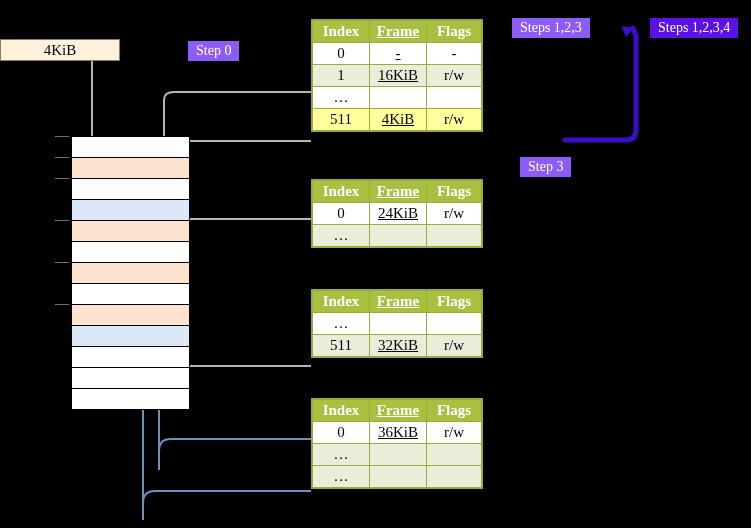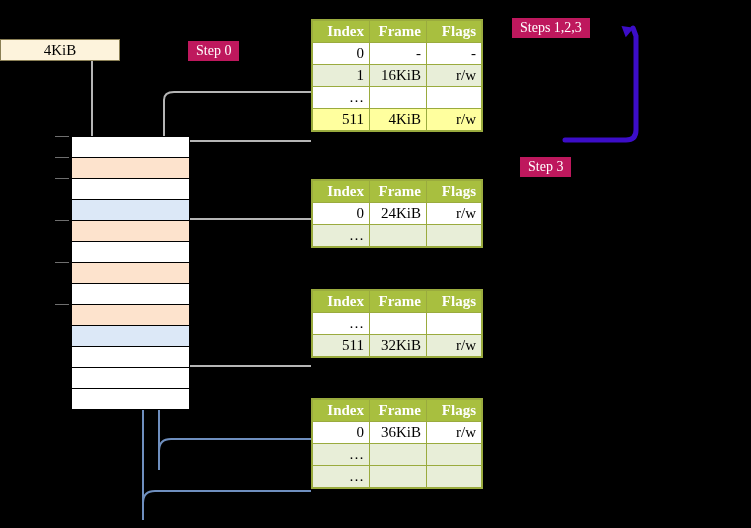--- a/index.html
+++ b/index.html
@@ -21,21 +21,21 @@
     display:flex;align-items:center;justify-content:center;
     font-size:15px;line-height:1;box-sizing:border-box;
   }
 
   
   .badge{
     position:absolute;height:20px;line-height:20px;
     padding:0 8px;font-size:14px;color:#ffffff;white-space:nowrap;
     box-sizing:border-box;
   }
-  .badge.crimson{background:#be185d;}
+  .badge.crimson{background:#8b5cf6;}
   .badge.violet{background:#5b10e8;}
   #badge-step0{left:188px;top:41px;}
   #badge-steps123{left:512px;top:18px;}
   #badge-steps1234{left:650px;top:18px;}
   #badge-step4{left:520px;top:157px;}
 
   
   .memcol{position:absolute;left:71px;top:136px;width:119px;height:278px;}
   .memrow{
     position:absolute;left:0;width:119px;height:22px;
@@ -50,32 +50,32 @@
     position:absolute;border:1px solid #9aab3e;border-collapse:collapse;
     box-shadow:3px 3px 0 #000;
   }
   .ptable table{border-collapse:collapse;}
   .ptable td,.ptable th{
     border:1px solid #9aab3e;
     font-size:15px;
     padding:2px 5px;
     height:20px;
     box-sizing:border-box;
-    text-align:right;
+    text-align:center;
     vertical-align:middle;
     font-weight:normal;
   }
   .ptable th{
     background:#a8bf3f;color:#ffffff;font-weight:bold;
     font-family:"Liberation Serif", serif;
   }
   .ptable tr.odd td{background:#ffffff;}
   .ptable tr.even td{background:#e8eed8;}
   .c-index{width:57px;}
-  .c-frame{width:57px;}
+  .c-frame{width:57px;text-decoration:underline;}
   .c-flags{width:55px;}
   .hl{background:#ffff9e !important;}
   .hl span{background:#ffff9e;}
 
   #pt1{left:311px;top:19px;}
   #pt2{left:311px;top:179px;}
   #pt3{left:311px;top:289px;}
   #pt4{left:311px;top:398px;}
 </style>
 </head>
@@ -121,20 +121,21 @@
 
     <path d="M565,140 L626,140 Q636,140 636,130 L636,36 L633,28" stroke="#3c0dc8" stroke-width="5" fill="none" stroke-linecap="round" marker-end="url(#ah-violet)"></path>
   </svg>
 
   <div class="sizebox">
     <span>4KiB</span>
   </div>
 
   <div class="badge crimson" id="badge-step0">Step 0</div>
   <div class="badge crimson" id="badge-steps123">Steps 1,2,3</div>
+  <div class="badge violet" id="badge-steps1234">Steps 1,2,3,4</div>
   <div class="badge crimson" id="badge-step4">Step 3</div>
 
   <div class="memcol" id="memcol" style="height: 274px;">
       <div class="memrow" style="top: 0px;"></div>
       <div class="memrow orange" style="top: 21px;"></div>
       <div class="memrow" style="top: 42px;"></div>
       <div class="memrow blue" style="top: 63px;"></div>
       <div class="memrow orange" style="top: 84px;"></div>
       <div class="memrow" style="top: 105px;"></div>
       <div class="memrow orange" style="top: 126px;"></div>

